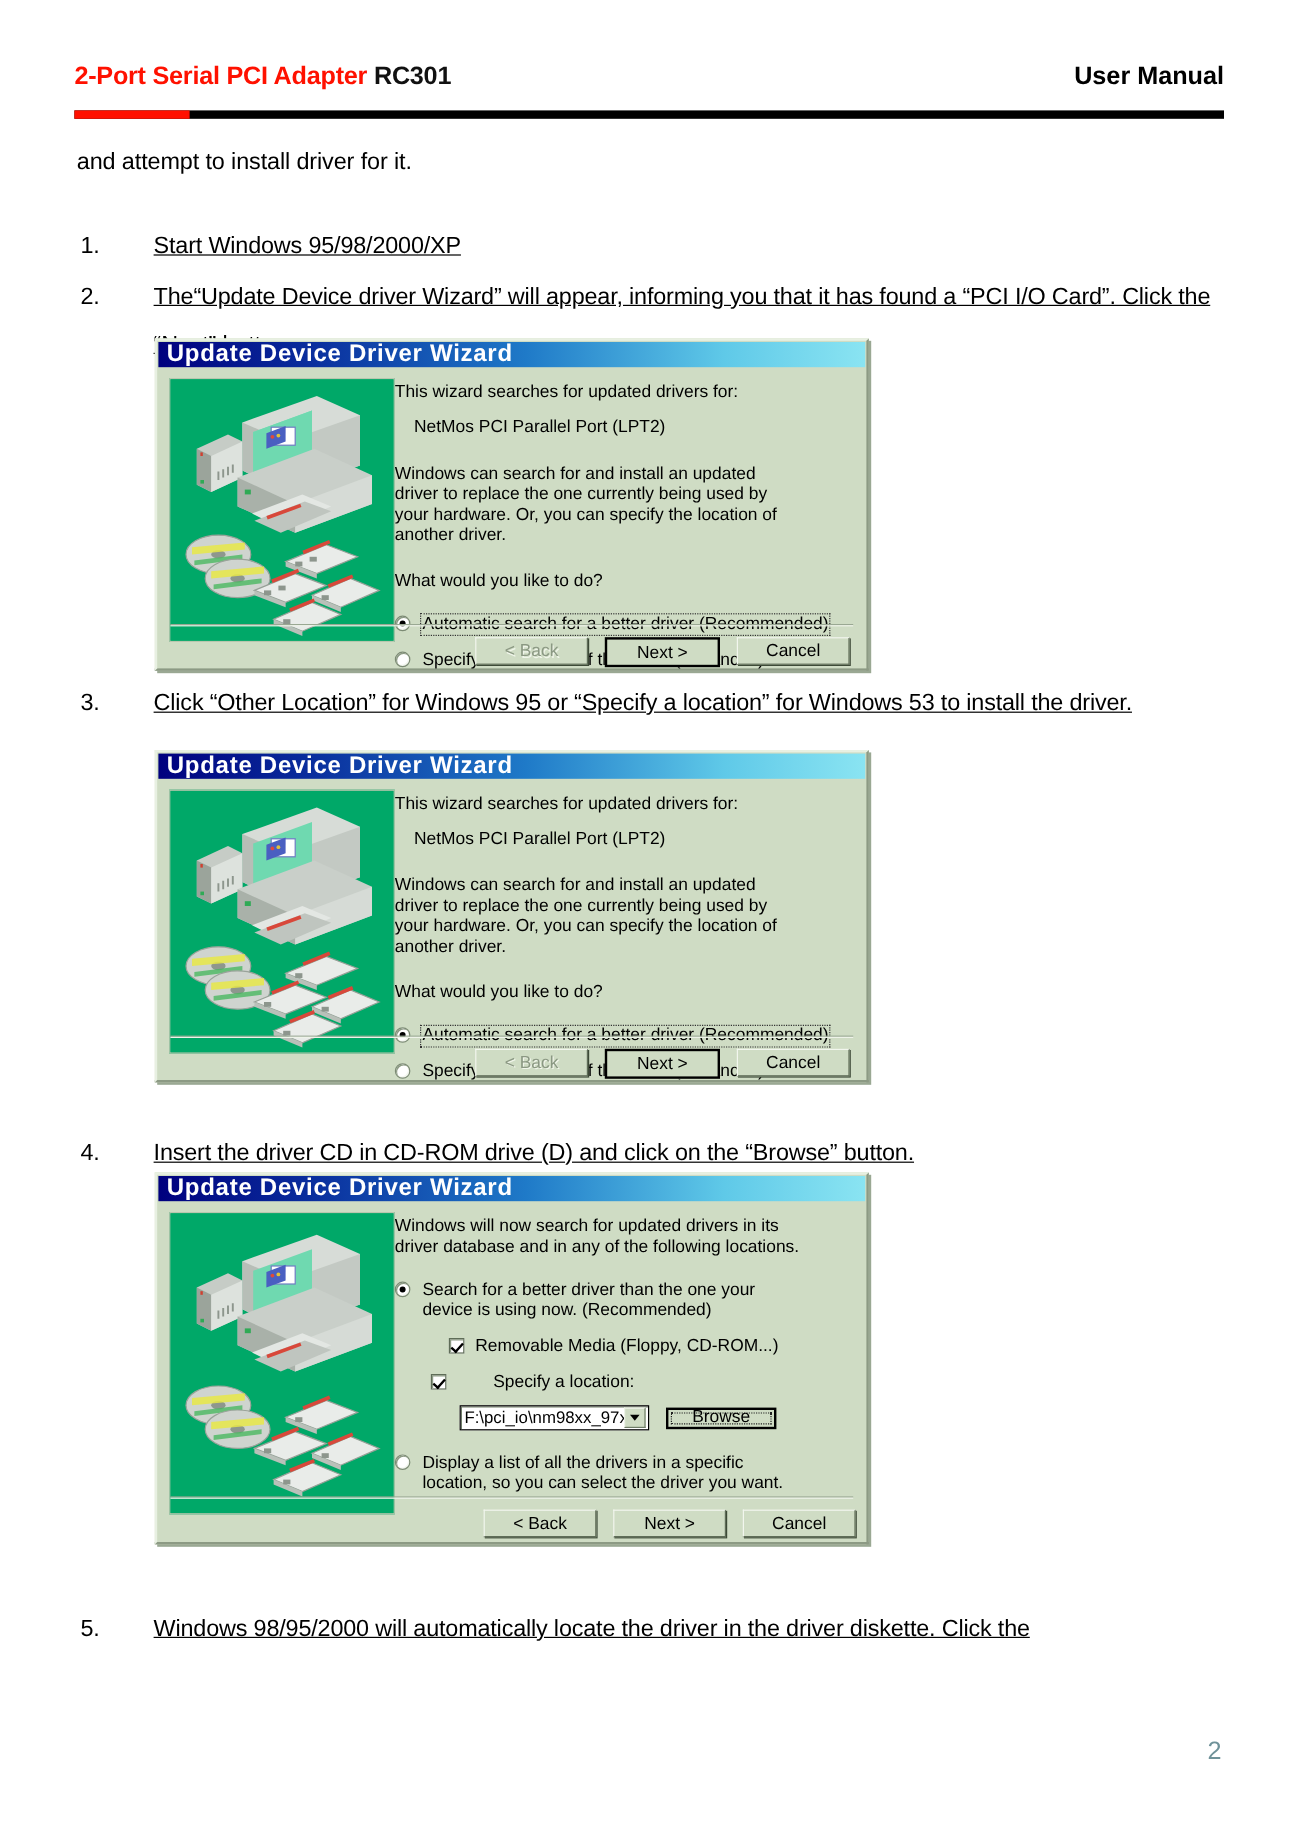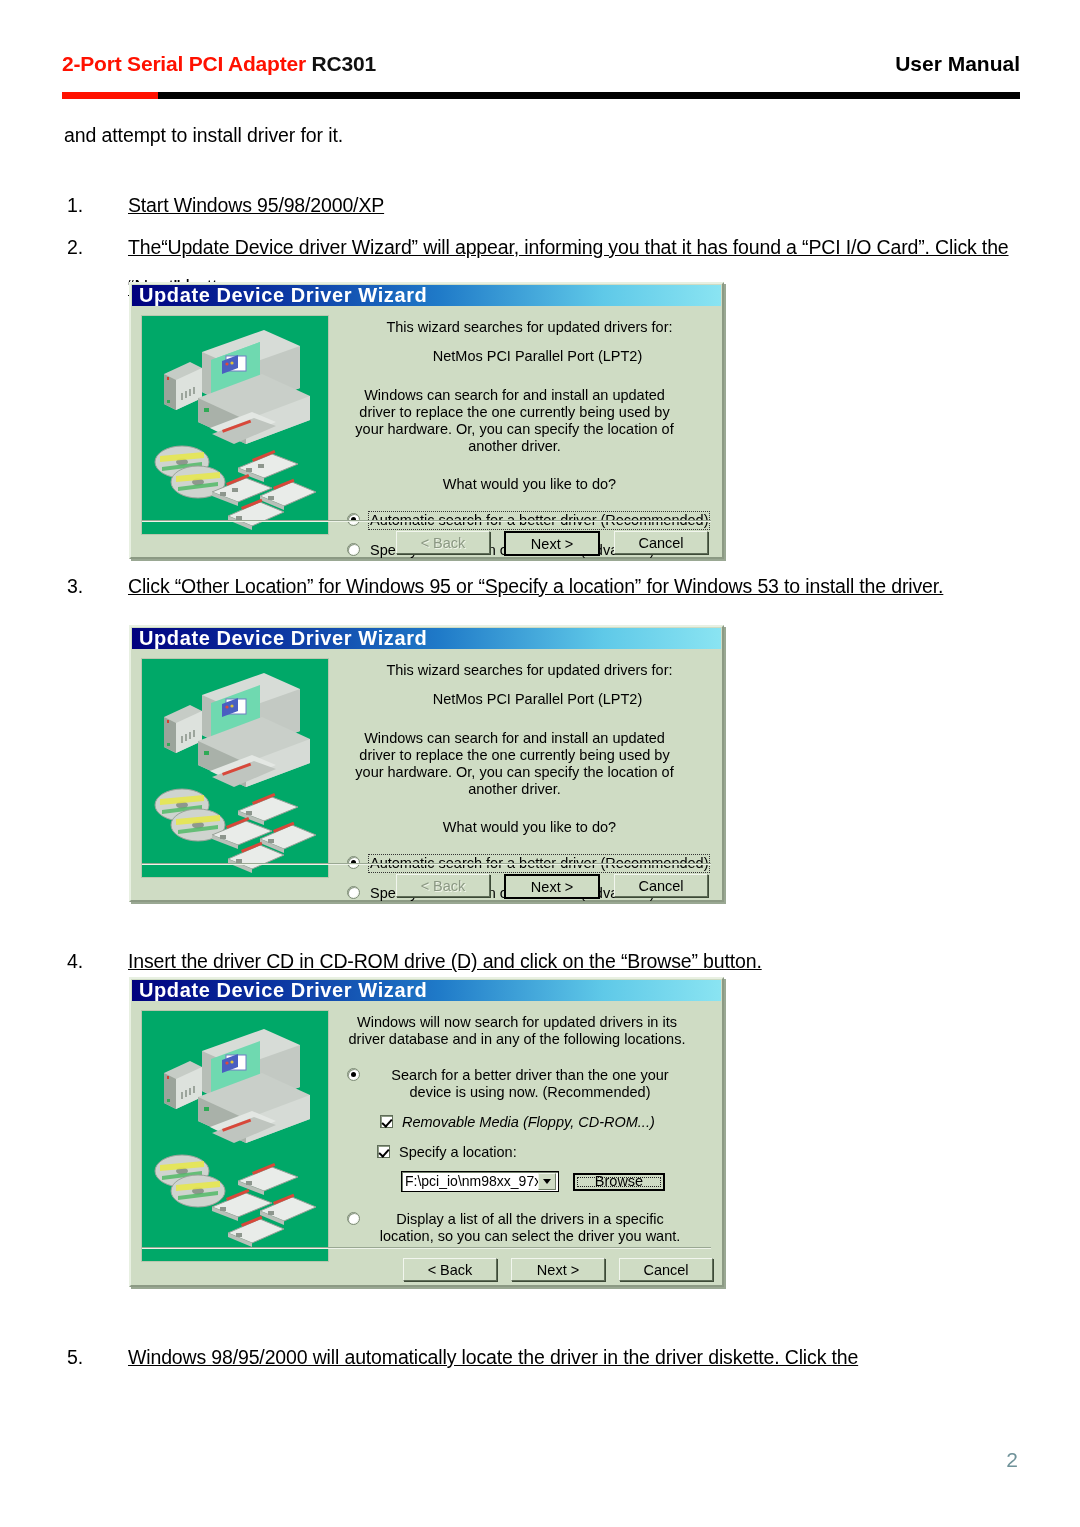--- a/index.html
+++ b/index.html
@@ -150,26 +150,24 @@
     position: relative;
     overflow: hidden;
   }
   #dlg3 .illus { height: 250px; }
 
   .illus svg { display: block; }
 
   
   .dlg-content {
     flex: 1;
-    padding-left: 18px;
     padding-top: 4px;
     font-size: 14.5px;
     color: #000;
     line-height: 17px;
-    text-align: center;
   }
   .dlg-content p { margin: 0; }
   .c-line1 { margin-bottom: 0; }
   .c-device { margin-top: 12px !important; padding-left: 16px; font-weight: normal; }
   .c-para { margin-top: 22px !important; width: 335px; }
   .c-ask { margin-top: 21px !important; }
 
   .opt-row {
     display: flex;
     align-items: flex-start;
@@ -221,22 +219,22 @@
     transform: rotate(42deg);
   }
 
   .opt-label { font-size: 14.5px; line-height: 17px; }
   .opt-label.focus {
     border: 1px dotted #333;
     padding: 0 1px;
     margin: -1px -2px;
   }
 
-  .indent1 { margin-left: 33px; font-style: italic; }
-  .indent2 { margin-left: 30px; }
+  .indent1 { margin-left: 45px; }
+  .indent2 { margin-left: 30px; gap: 30px; }
 
   .loc-row {
     display: flex;
     align-items: center;
     margin-top: 10px;
     margin-left: 54px;
   }
   .combo {
     width: 158px;
     height: 21px;

